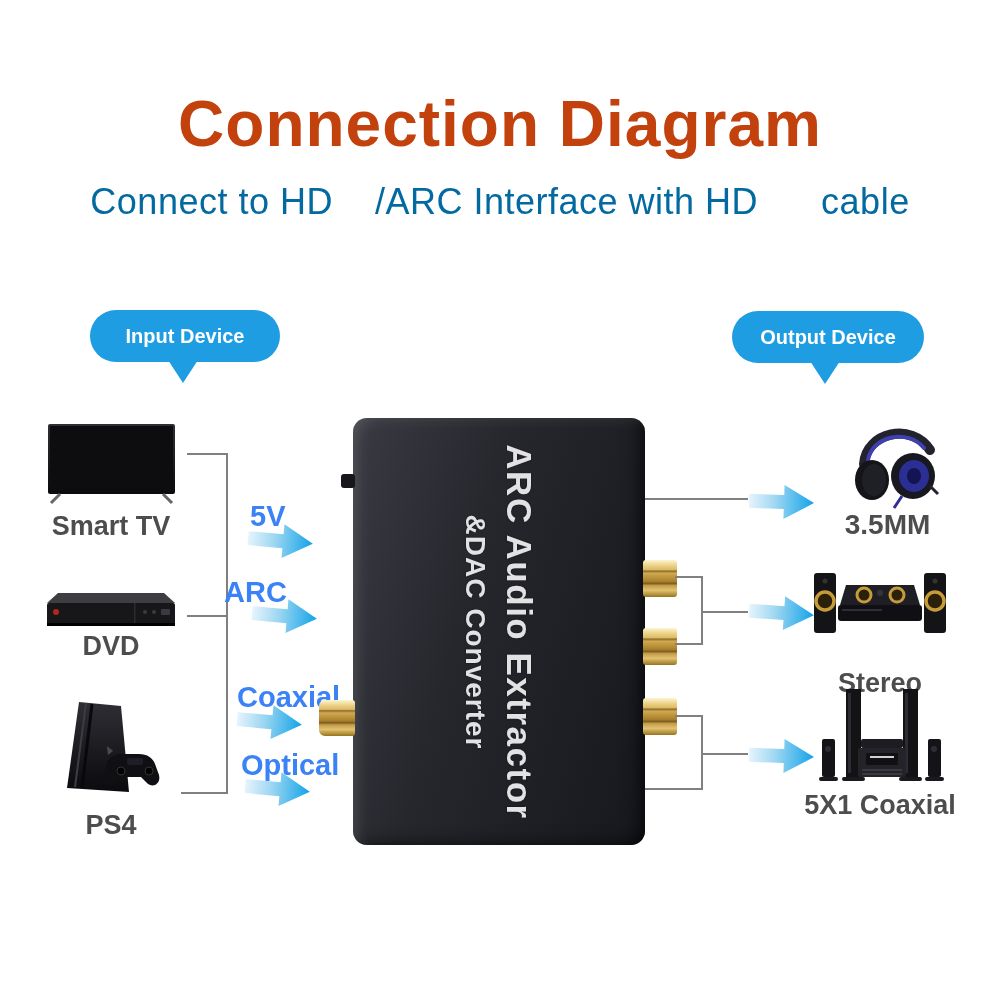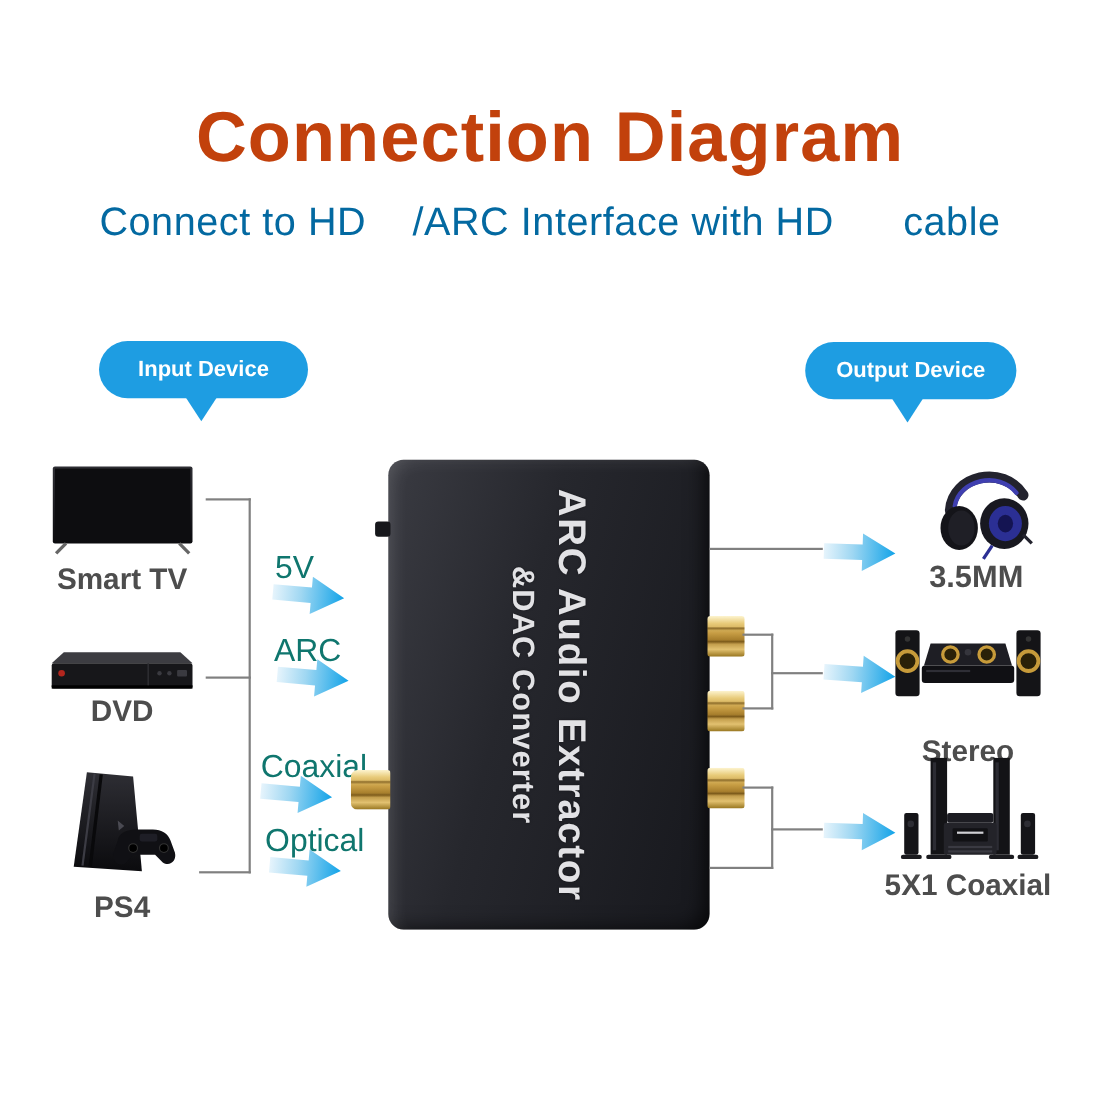--- a/index.html
+++ b/index.html
@@ -12,21 +12,21 @@
   .subtitle{left:0;right:0;top:181px;text-align:center;font-size:36px;color:#0369a1;
             white-space:pre;letter-spacing:.5px;}
 
   .bubble{height:52px;background:#1e9de2;border-radius:27px;display:flex;align-items:center;
           justify-content:center;color:#ffffff;font-size:20px;font-weight:700;}
   .bubble-tail{position:absolute;top:50px;width:0;height:0;
                border-left:15px solid transparent;border-right:15px solid transparent;
                border-top:23px solid #1e9de2;}
 
   .dev-label{font-size:27px;font-weight:700;color:#4d4d4d;text-align:center;}
-  .port-label{font-size:29px;font-weight:400;color:#0f766e;}
+  .port-label{font-size:29px;font-weight:700;color:#3b82f6;}
 
   .line{background:#808080;}
   .hline{height:2px;}
   .vline{width:2px;}
 
   .device-box{left:353px;top:418px;width:292px;height:427px;border-radius:14px;
               background:linear-gradient(105deg,#3a3b42 0%,#26272d 40%,#17181d 100%);
               box-shadow:inset 10px 6px 16px -8px rgba(255,255,255,.16),
                          inset -12px -8px 18px -8px rgba(0,0,0,.7);}
   .device-text{position:absolute;left:50%;top:50%;width:420px;
@@ -112,21 +112,21 @@
   <div class="abs line hline" style="left:187px;top:453px;width:41px;"></div>
   <div class="abs line hline" style="left:187px;top:615px;width:41px;"></div>
   <div class="abs line hline" style="left:181px;top:792px;width:47px;"></div>
   <div class="abs line vline" style="left:226px;top:453px;height:341px;"></div>
 
   <div class="abs port-label" style="left:250px;top:500px;">5V</div>
   <svg class="abs arrow-svg" style="left:246px;top:520px;" viewBox="0 0 70 42">
     <polygon points="2,14 37,14 37,4 67,21 37,38 37,28 2,28" fill="url(#arrowGrad)" transform="rotate(5 35 21)"></polygon>
   </svg>
 
-  <div class="abs port-label" style="left:249px;top:576px;text-align:right;">ARC</div>
+  <div class="abs port-label" style="left:224px;top:576px;text-align:right;">ARC</div>
   <svg class="abs arrow-svg" style="left:250px;top:595px;" viewBox="0 0 70 42">
     <polygon points="2,14 37,14 37,4 67,21 37,38 37,28 2,28" fill="url(#arrowGrad)" transform="rotate(5 35 21)"></polygon>
   </svg>
 
   <div class="abs port-label" style="left:237px;top:681px;">Coaxial</div>
   <svg class="abs arrow-svg" style="left:235px;top:701px;" viewBox="0 0 70 42">
     <polygon points="2,14 37,14 37,4 67,21 37,38 37,28 2,28" fill="url(#arrowGrad)" transform="rotate(5 35 21)"></polygon>
   </svg>
 
   <div class="abs port-label" style="left:241px;top:749px;">Optical</div>

